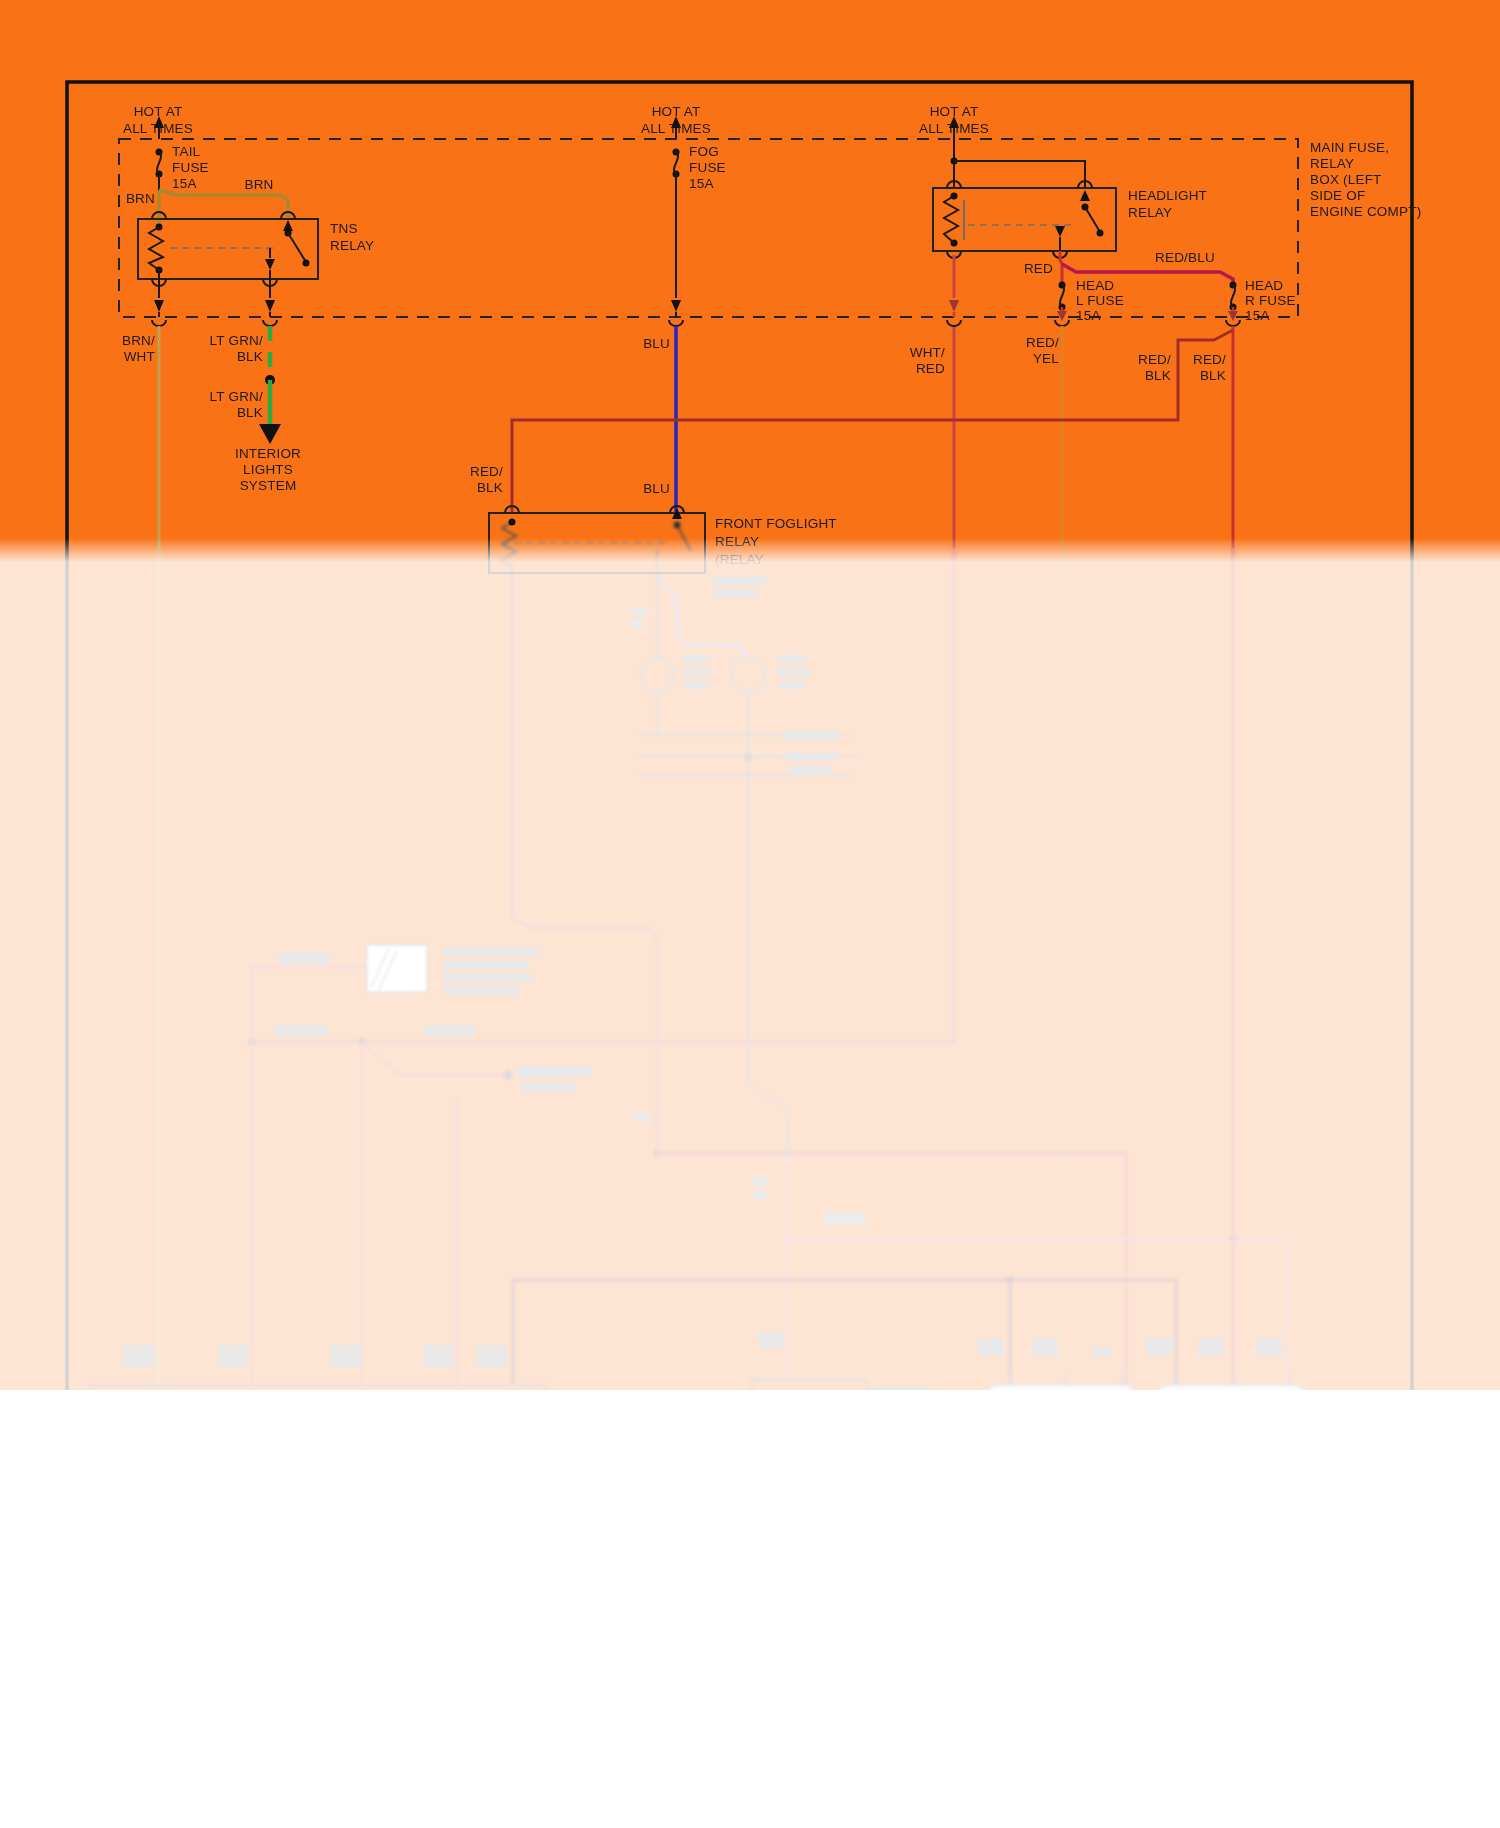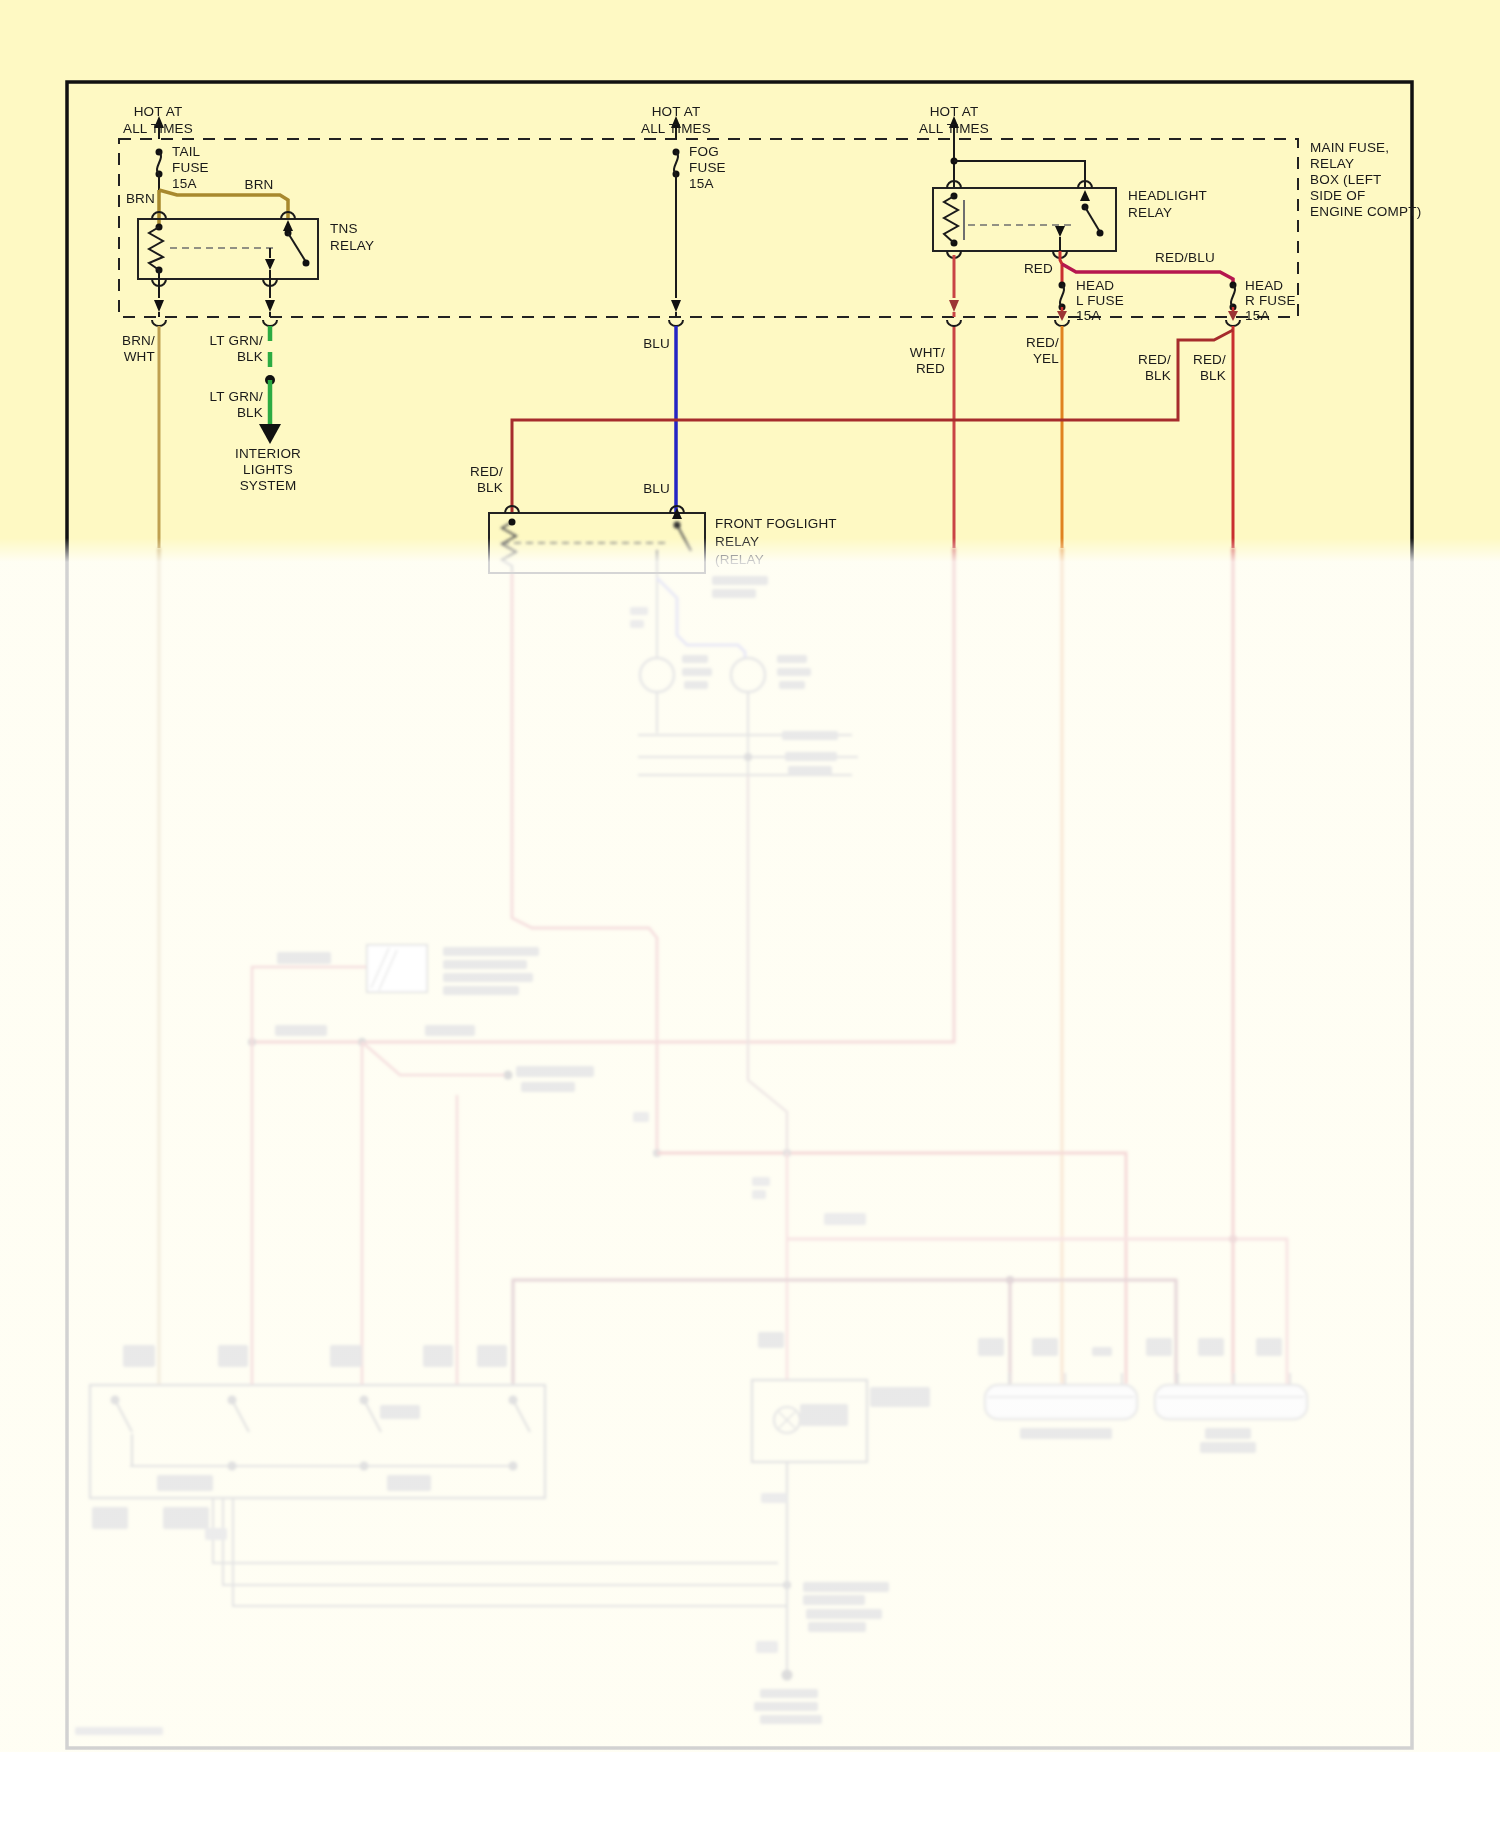--- a/index.html
+++ b/index.html
@@ -1,16 +1,16 @@
 <!DOCTYPE html>
 <html><head>
 <meta charset="utf-8">
 <style>
   html,body{margin:0;padding:0;background:#ffffff;}
-  #stage{position:relative;width:1500px;height:1752px;background:#fef9c3;overflow:hidden;
+  #stage{position:relative;width:1500px;height:1390px;background:#f97316;overflow:hidden;
          font-family:"Liberation Sans", sans-serif;}
   svg{position:absolute;left:0;top:0;}
   text{font-family:"Liberation Sans", sans-serif;fill:#1a1a1a;}
   .lbl{font-size:13.5px;letter-spacing:.2px;}
   .ph{fill:#8a8a8a;}
   .ph2{fill:#9a9a9a;}
   .wire{fill:none;}
   .blk{stroke:#1a1a1a;fill:none;}
   .gry{stroke:#6f6f6f;fill:none;}
 </style>

